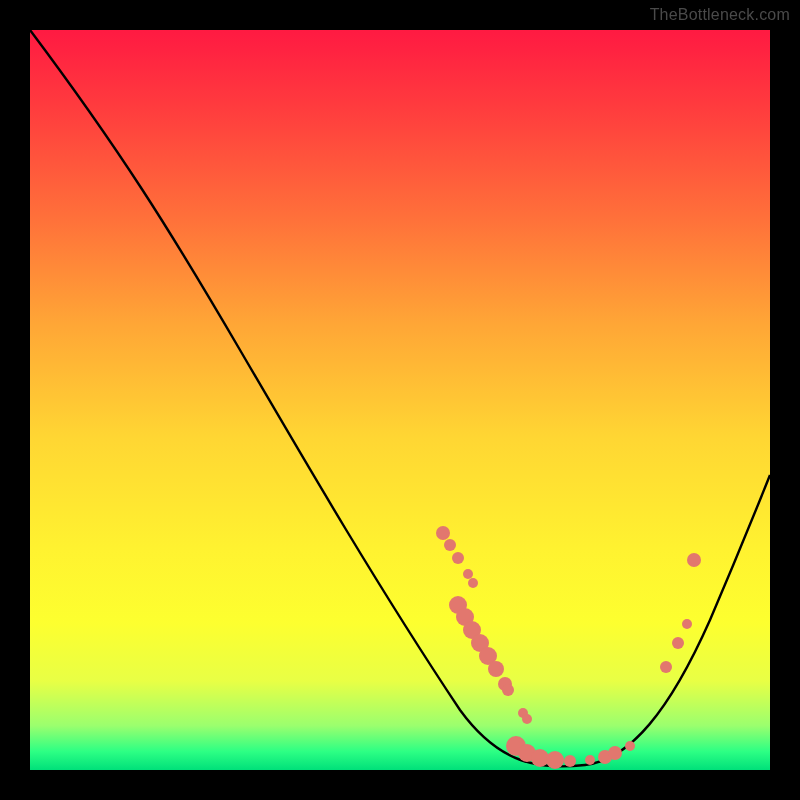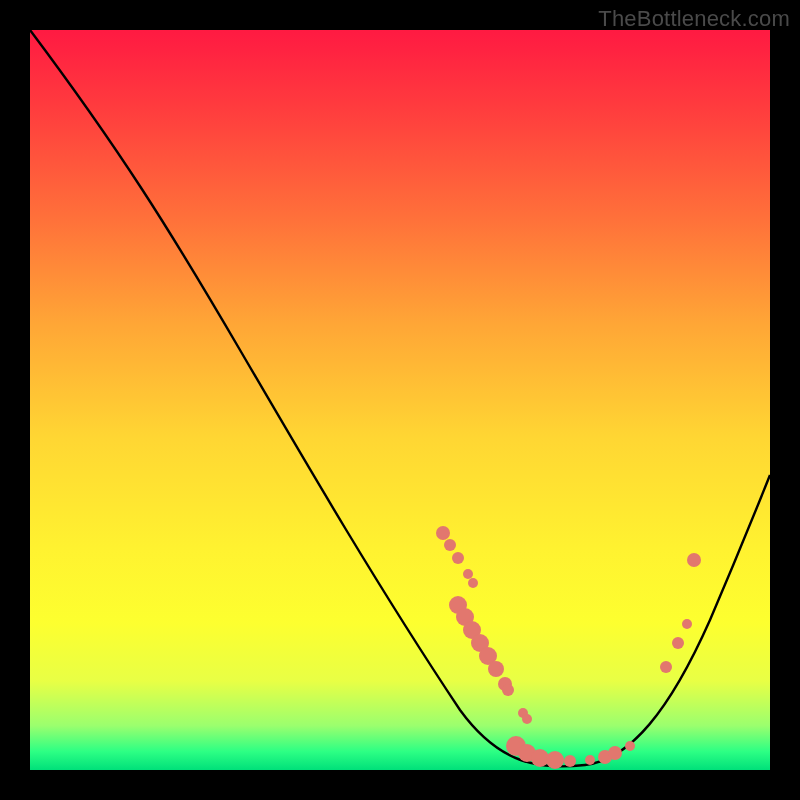--- a/index.html
+++ b/index.html
@@ -30,21 +30,21 @@
       #9bff6e 94%,
       #2dff84 97.5%,
       #00e07a 100%
     );
   }
   .watermark {
     position: absolute;
     top: 6px;
     right: 10px;
     color: #4a4a4a;
-    font-size: 22px;
+    font-size: 16px;
     font-weight: 500;
     letter-spacing: 0.2px;
     font-family: Arial, Helvetica, sans-serif;
   }
   svg.curve {
     position: absolute;
     left: 0;
     top: 0;
     width: 740px;
     height: 740px;

